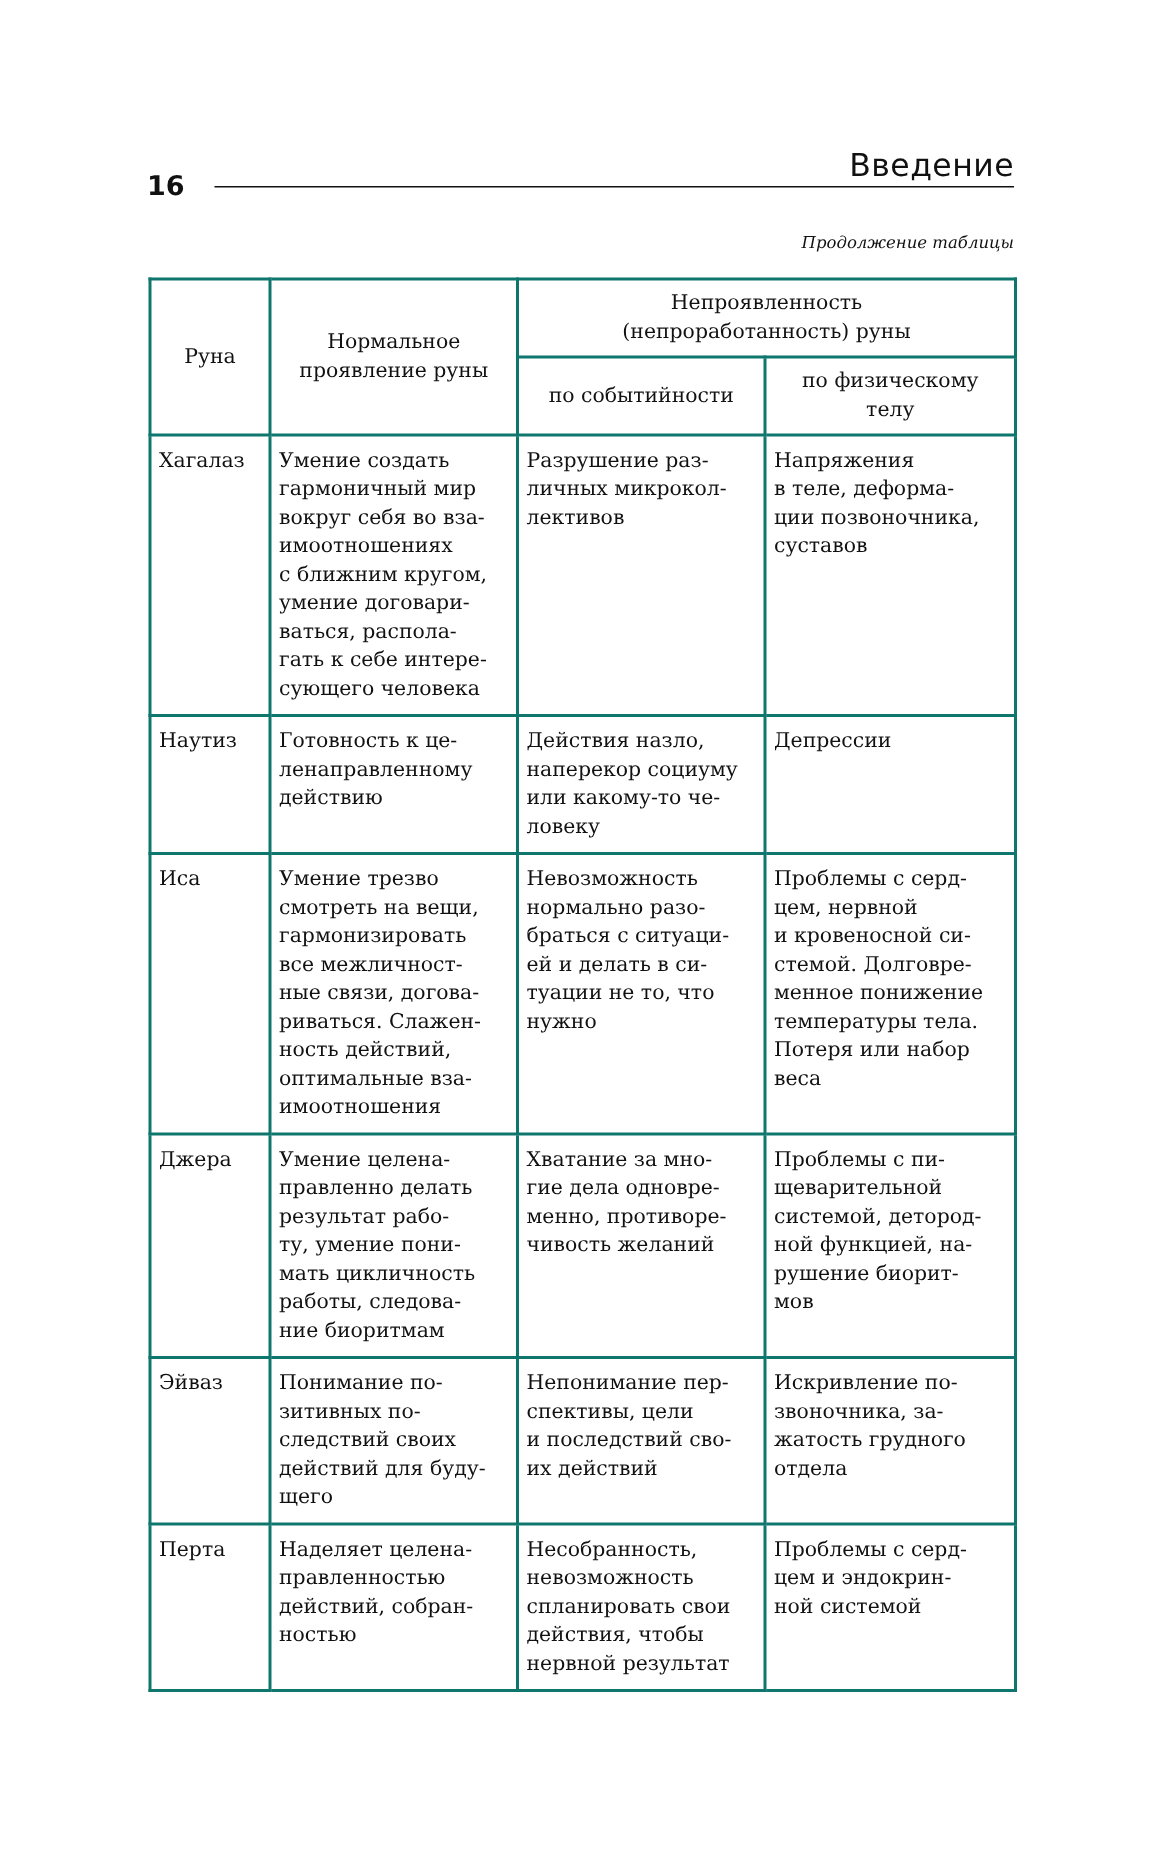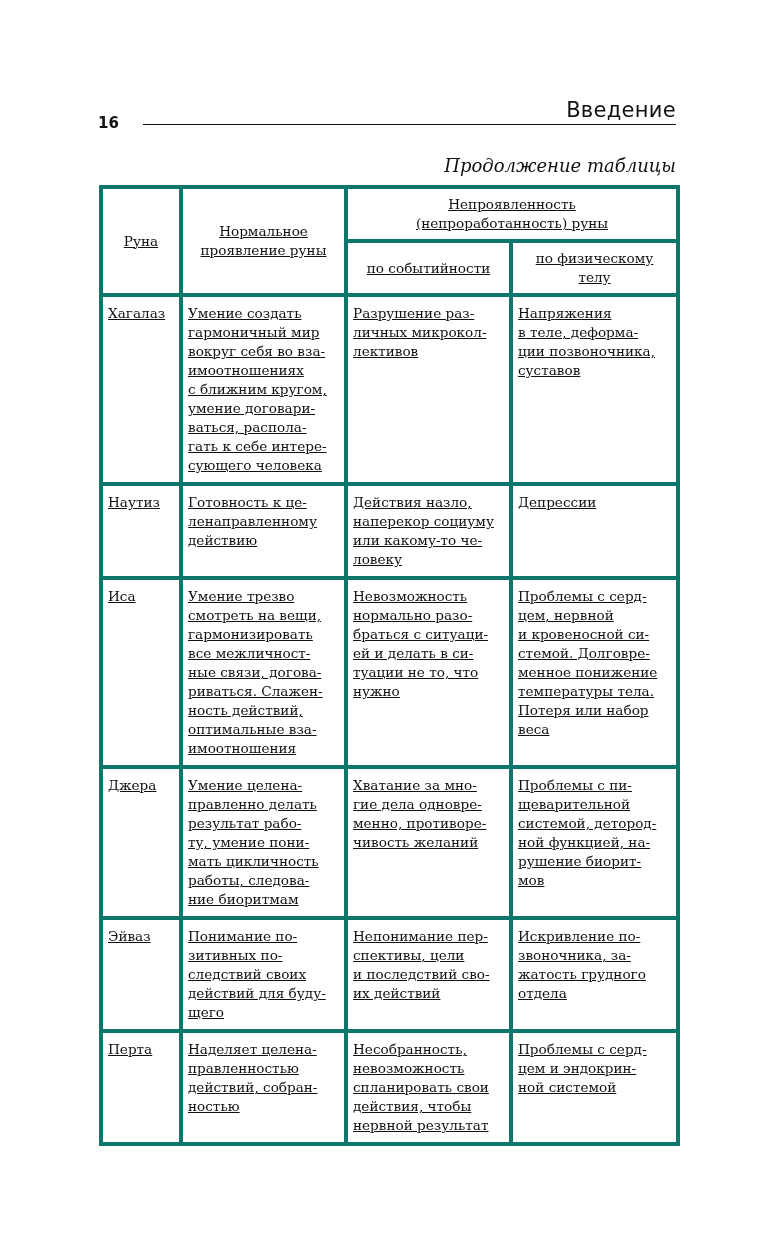--- a/index.html
+++ b/index.html
@@ -2,41 +2,41 @@
 <html><head>
 <meta charset="utf-8">
 <style>
   html, body { margin: 0; padding: 0; background: #ffffff; }
   body { width: 768px; height: 1241px; position: relative; overflow: hidden; color: #111; }
   .running-head {
     position: absolute; left: 98px; top: 98px; width: 578px; height: 40px;
   }
   .page-number {
     position: absolute; left: 0; top: 16px;
-    font-family: "DejaVu Sans", sans-serif; font-weight: bold; font-size: 15px;
+    font-family: "DejaVu Sans", sans-serif; font-weight: bold; font-size: 18px;
   }
   .section-title {
     position: absolute; right: 0; top: 0;
     font-family: "DejaVu Sans", sans-serif; font-size: 21px; letter-spacing: 0.3px;
   }
   .head-rule {
     position: absolute; left: 45px; right: 0; top: 26px; height: 0;
     border-top: 1px solid #111;
   }
   .table-caption {
     position: absolute; right: 92px; top: 155px;
-    font-family: "DejaVu Serif", serif; font-style: italic; font-size: 18px;
+    font-family: "DejaVu Serif", serif; font-style: italic; font-size: 11px;
   }
   table.runes {
     position: absolute; left: 99px; top: 185px; width: 577px;
     border-collapse: collapse; table-layout: fixed;
     font-family: "DejaVu Serif", serif; font-size: 13.6px; line-height: 19px;
   }
   table.runes th, table.runes td {
-    border: 4px solid #0f766e; vertical-align: top; padding: 7px 5px 7px 5px; text-decoration: underline;
+    border: 2px solid #0f766e; vertical-align: top; padding: 7px 5px 7px 5px;
   }
   table.runes th {
     font-weight: normal; text-align: center; vertical-align: middle; padding: 5px 4px;
   }
   col.c1 { width: 80px; } col.c2 { width: 165px; } col.c3 { width: 165px; } col.c4 { width: 167px; }
   .line { display: block; white-space: nowrap; }
   th .line { white-space: normal; }
   tr.hdr1 th { height: 40px; }
   tr.hdr2 th { height: 40px; }
 </style>

